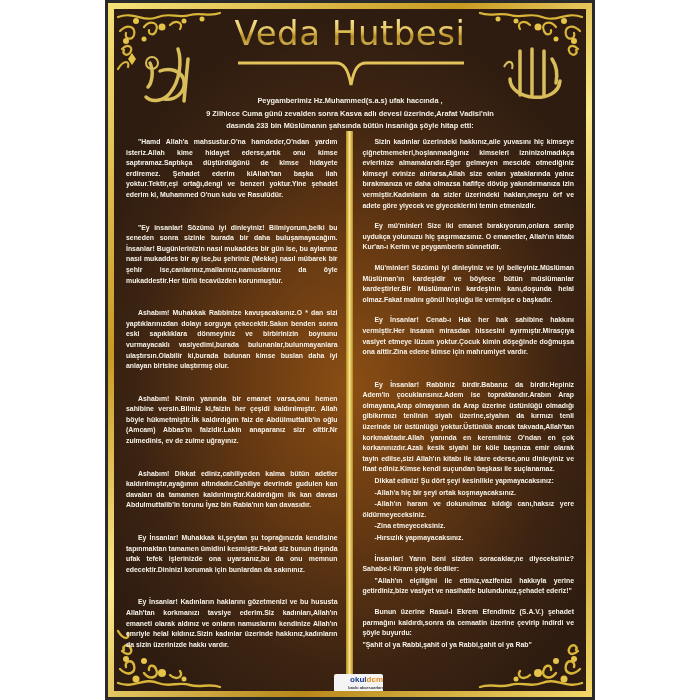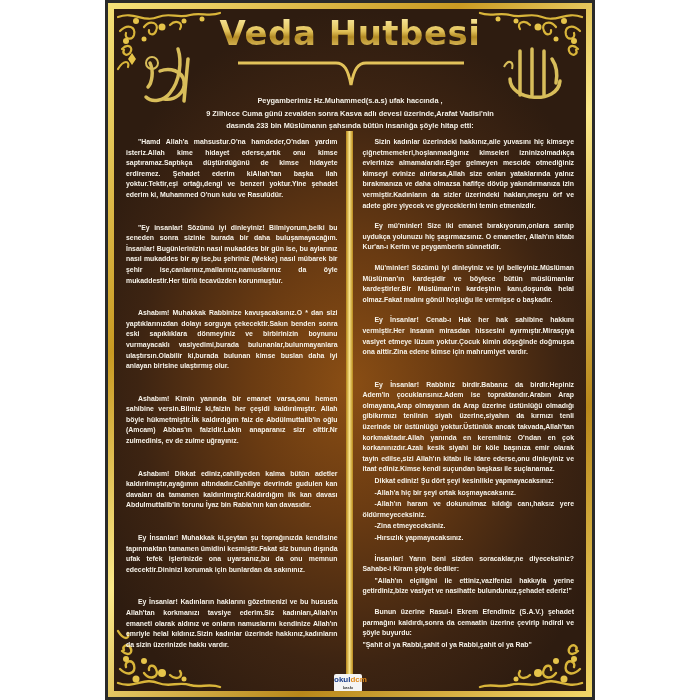--- a/index.html
+++ b/index.html
@@ -14,21 +14,21 @@
     padding:6px;
     box-sizing:border-box;
   }
   .field {
     position:relative; width:100%; height:100%;
     background:radial-gradient(ellipse 60% 55% at 50% 55%, #8a4e14 0%, #6a3b12 35%, #3d2412 75%, #2e1c10 100%);
     overflow:hidden;
   }
   .title {
     position:absolute; left:0; right:0; top:4px; text-align:center;
-    font-family:"DejaVu Sans", sans-serif; font-weight:bold; font-size:34px; letter-spacing:0.5px;
+    font-family:"DejaVu Sans", sans-serif; font-weight:normal; font-size:34px; letter-spacing:0.5px;
     color:#e9d27a;
     background:linear-gradient(180deg,#fff3b0 0%,#e2c25a 45%,#b38a24 60%,#f0d67c 100%);
     -webkit-background-clip:text; background-clip:text; -webkit-text-fill-color:transparent;
   }
   .title-underline {
     position:absolute; left:122px; top:48px; width:230px; height:34px;
   }
   .calli { position:absolute; }
   .calli-left { left:16px; top:32px; width:70px; height:70px; }
   .calli-right { right:16px; top:30px; width:70px; height:70px; }
@@ -53,23 +53,23 @@
   .col-right { padding:0 4px 0 10px; }
   .divider {
     width:7px; margin-top:-6px; margin-bottom:-30px;
     background:linear-gradient(90deg,#b8871a 0%,#f8e48a 50%,#b8871a 100%);
   }
   .col p { margin:0 0 10px 0; text-indent:12px; }
   .col p.gap-lg { margin-bottom:22px; }
   .col p.tight { margin-bottom:1px; }
   .col p.noindent { text-indent:0; }
   .logo {
-    position:absolute; left:220px; bottom:-1px; width:28px; height:18px;
+    position:absolute; left:220px; bottom:-1px; width:36px; height:18px;
     background:#f4f4f4; border-radius:2px; font-size:8px; font-weight:bold;
-    color:#1a3d8a; text-align:center; line-height:11px;
+    color:#1a3d8a; text-align:right; line-height:11px;padding-left:13px;
   }
   .logo .sub { display:block; font-size:4px; line-height:5px; color:#333; }
   .logo .accent { color:#e08a1a; }
 </style>
 </head>
 <body>
 
 <div class="poster">
   <div class="gold-frame">
     <div class="field">

